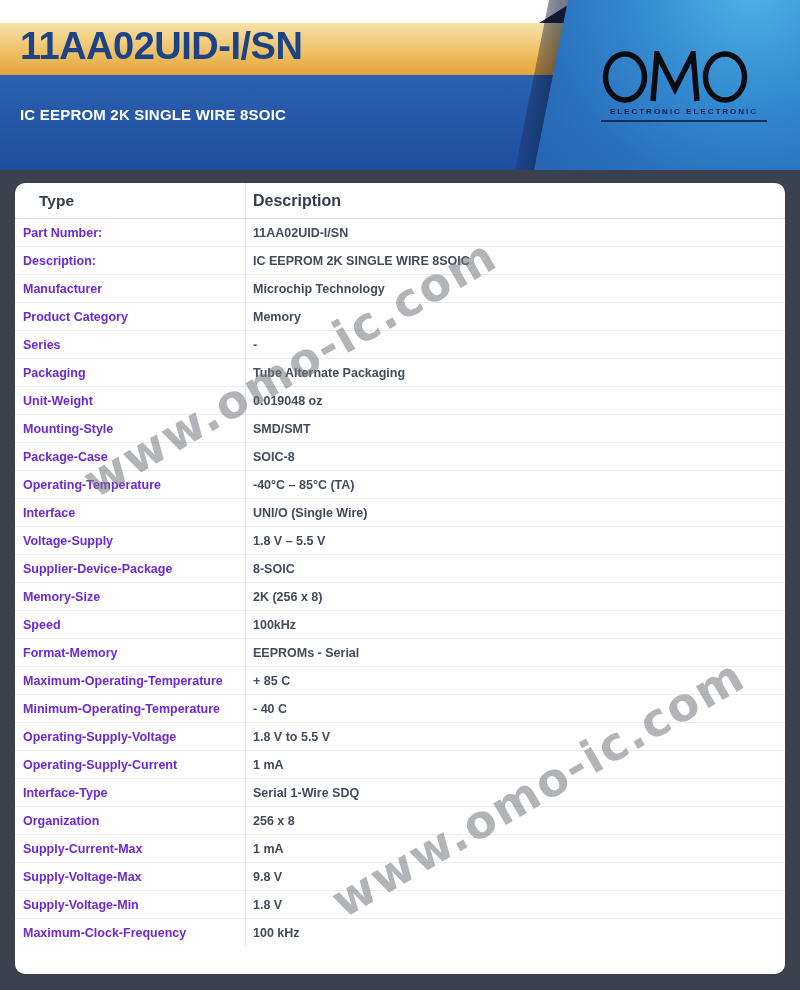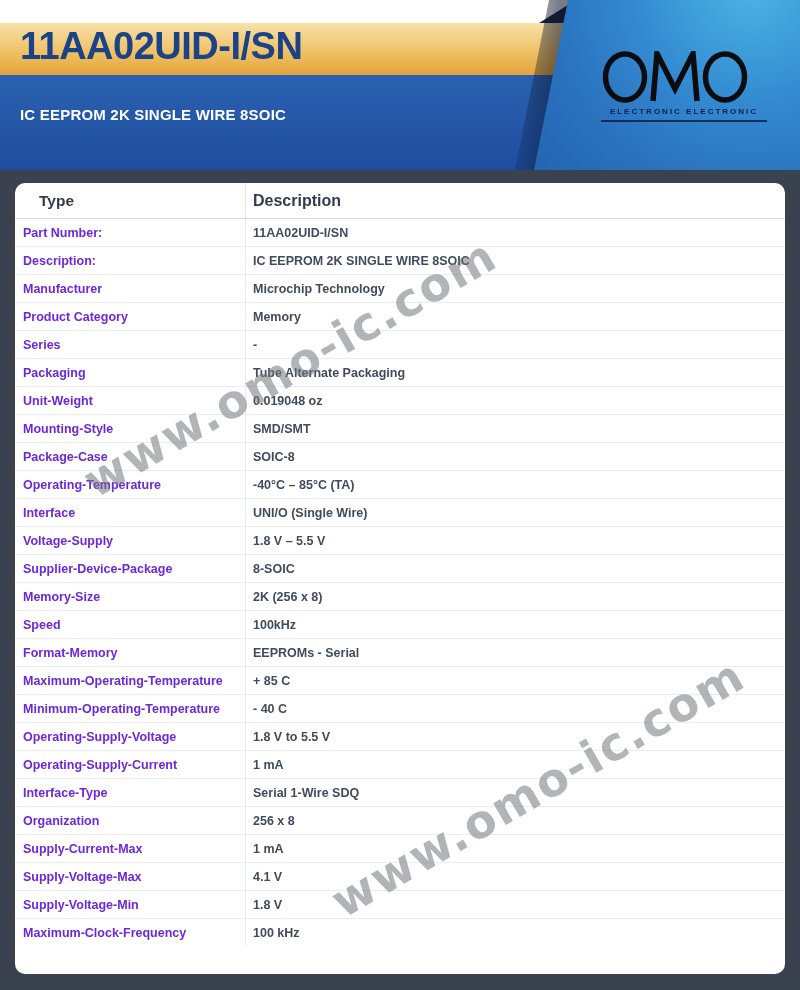--- a/index.html
+++ b/index.html
@@ -175,21 +175,21 @@
       <div class="trow">
         <div class="c1">Organization</div>
         <div class="c2">256 x 8</div>
       </div>
       <div class="trow">
         <div class="c1">Supply-Current-Max</div>
         <div class="c2">1 mA</div>
       </div>
       <div class="trow">
         <div class="c1">Supply-Voltage-Max</div>
-        <div class="c2">4.1 V</div>
+        <div class="c2">9.8 V</div>
       </div>
       <div class="trow">
         <div class="c1">Supply-Voltage-Min</div>
         <div class="c2">1.8 V</div>
       </div>
       <div class="trow">
         <div class="c1">Maximum-Clock-Frequency</div>
         <div class="c2">100 kHz</div>
       </div>
     </div>

